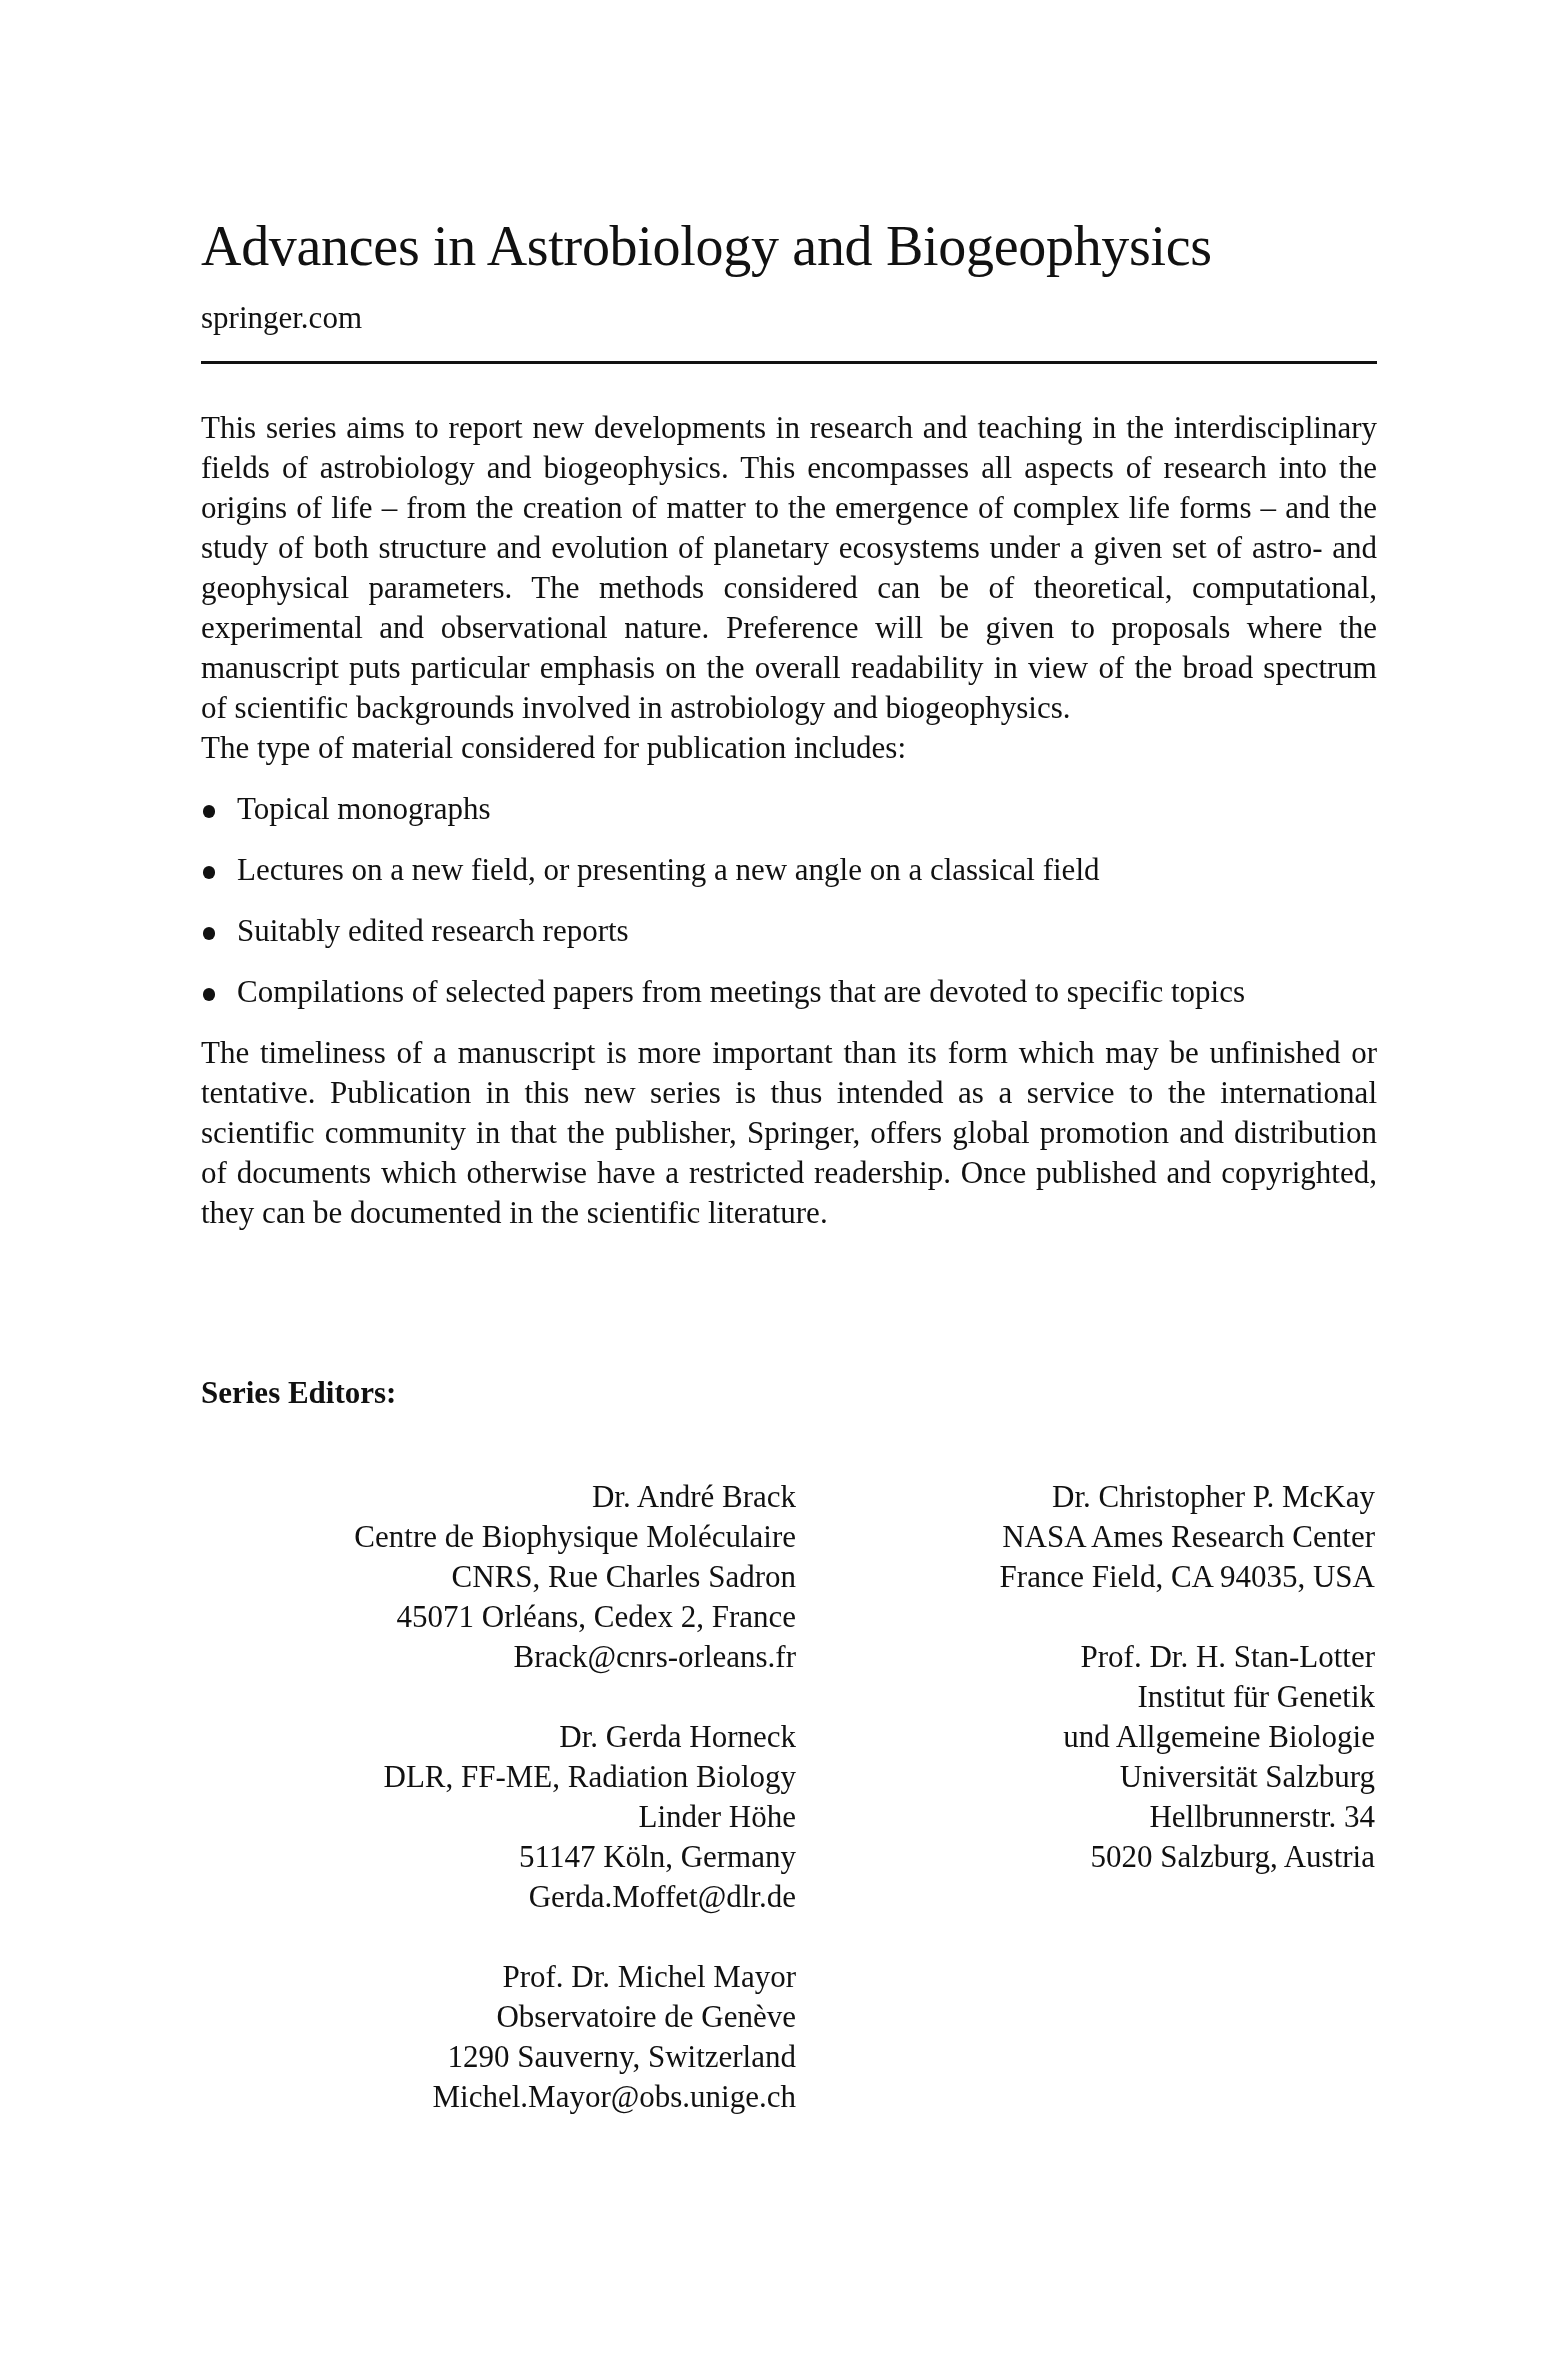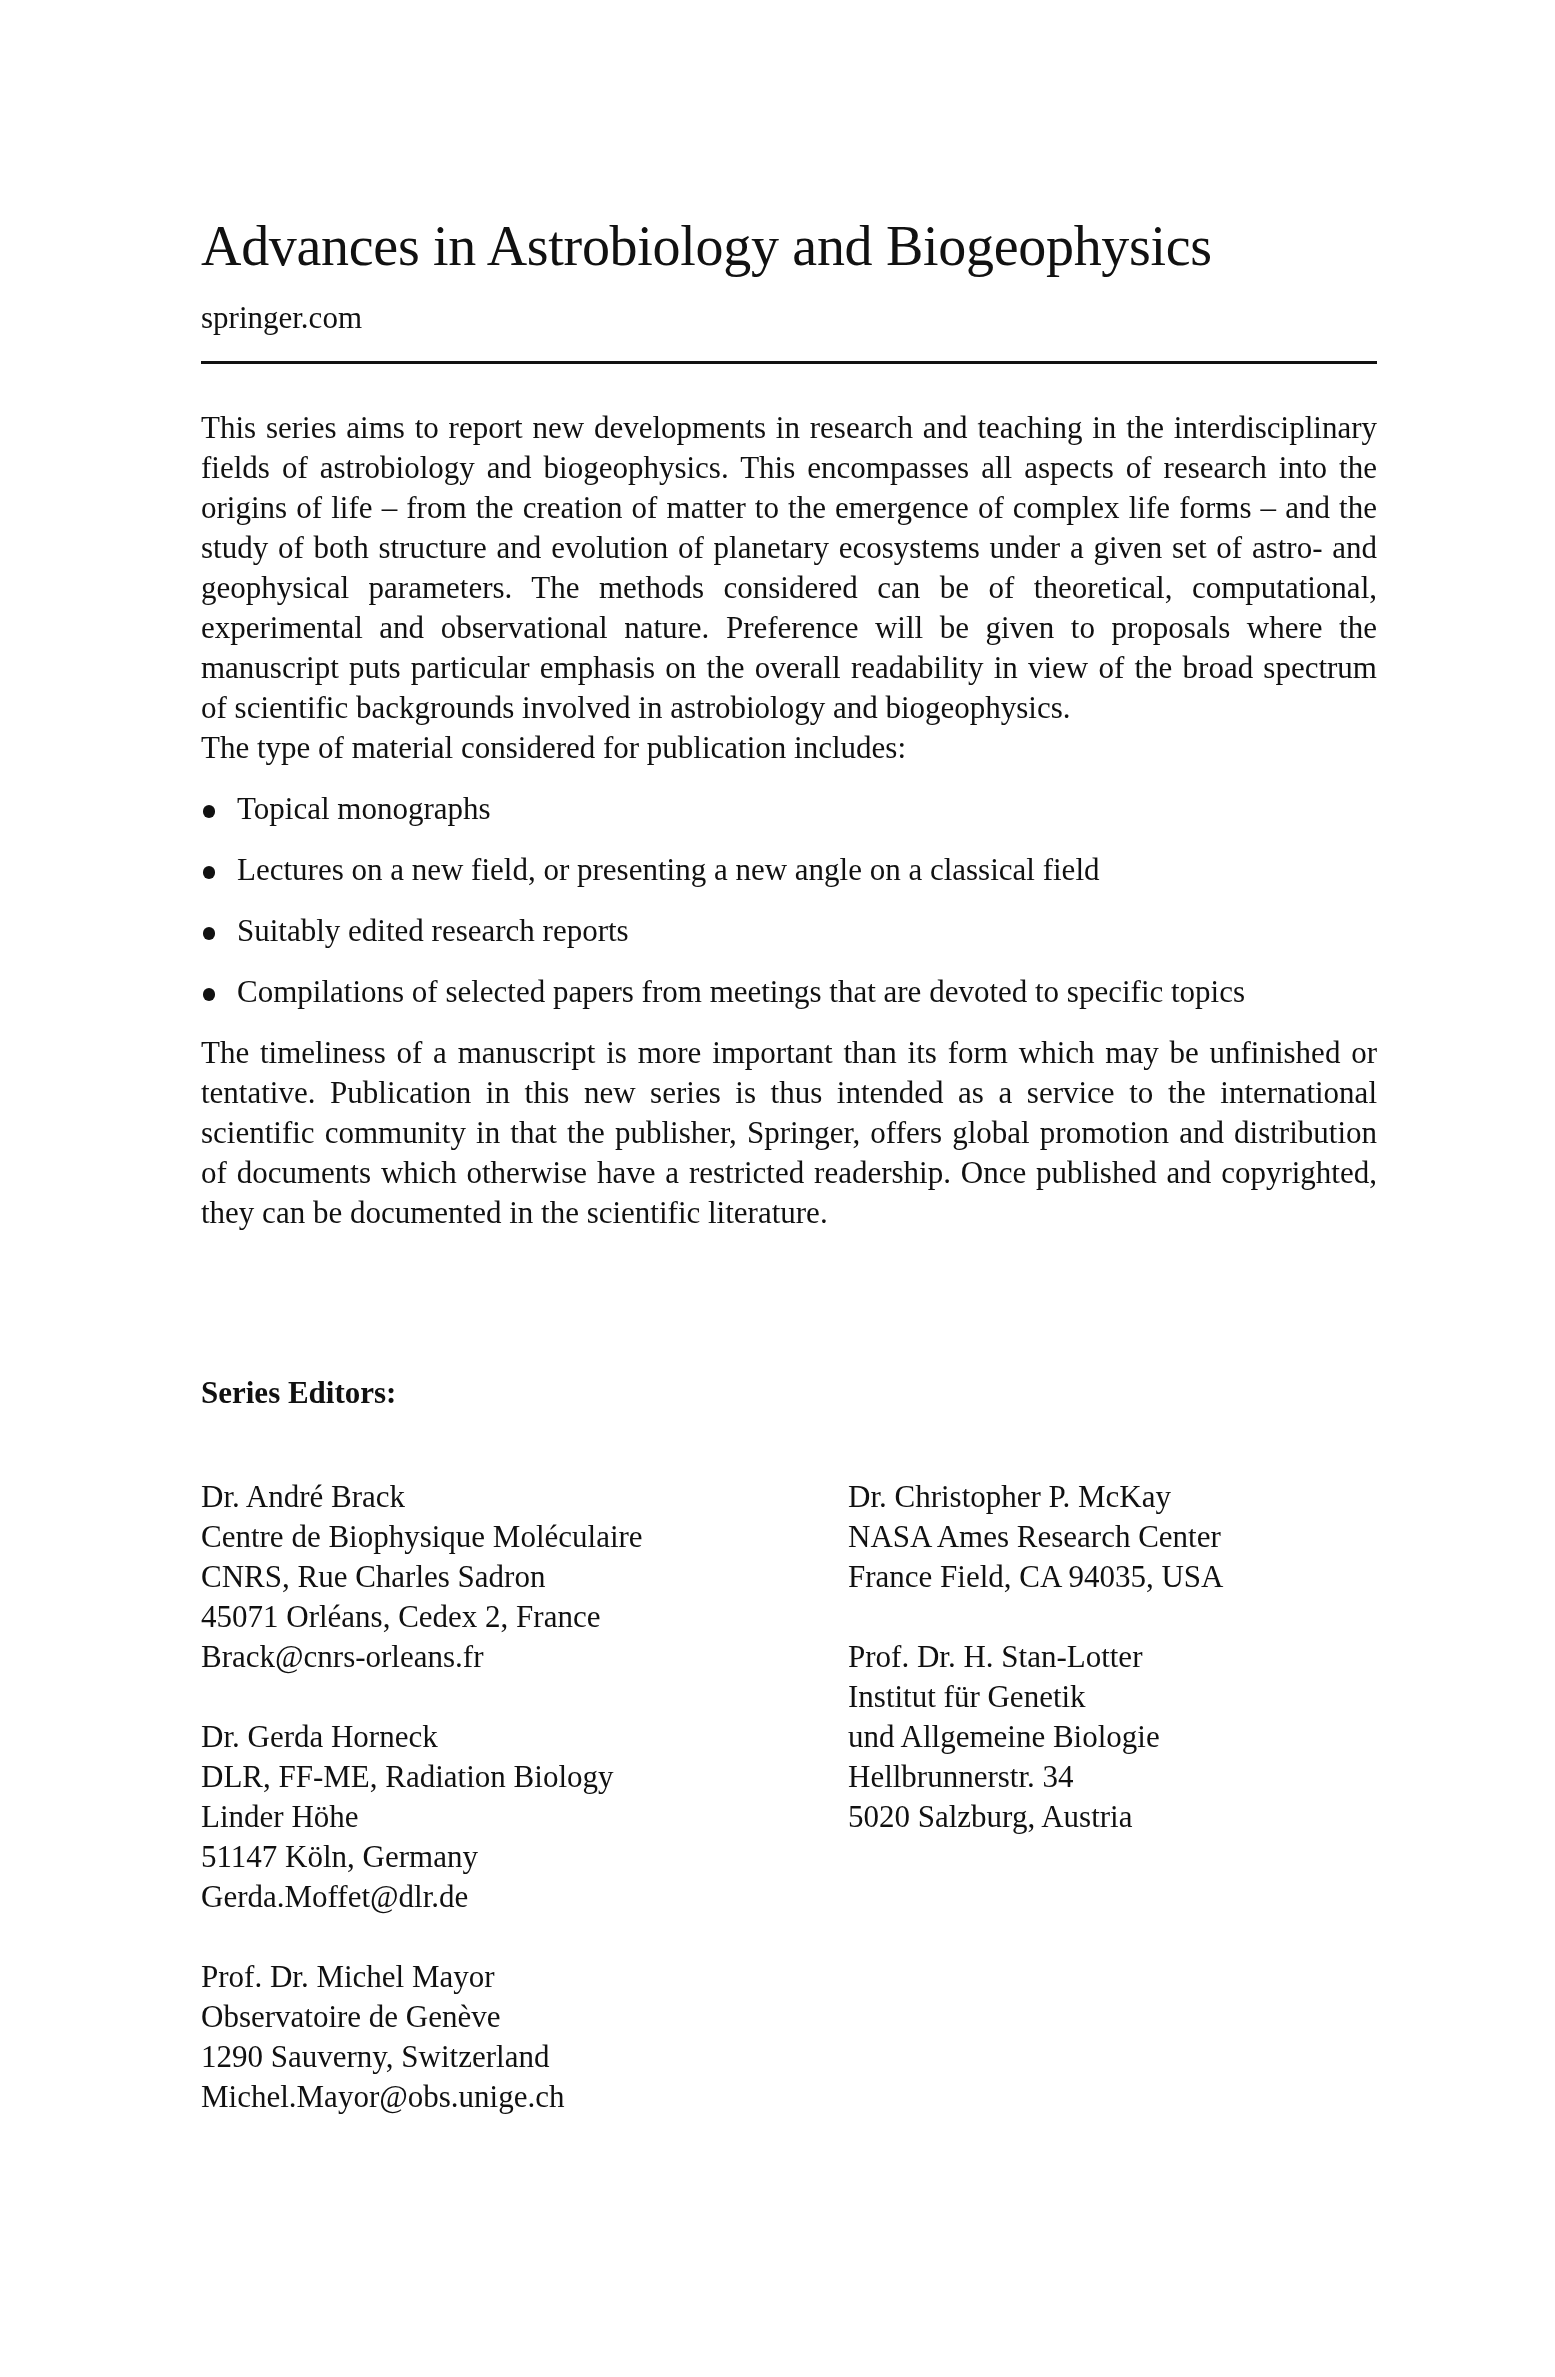--- a/index.html
+++ b/index.html
@@ -96,20 +96,21 @@
       font-size: 31px;
       line-height: 40px;
     }
     .editor-col.left { left: 0; width: 595px; }
     .editor-col.right { left: 647px; width: 527px; }
     .editor {
       margin-bottom: 40px;
     }
     .editor div {
       white-space: nowrap;
+      text-align: right;
     }
   </style>
 </head>
 <body>
 
 <div class="page">
   <h1 class="series-title">Advances in Astrobiology and Biogeophysics</h1>
   <div class="series-url">springer.com</div>
   <div class="rule"></div>
 
@@ -153,18 +154,19 @@
   <div class="editor-col right">
     <div class="editor">
       <div>Dr. Christopher P. McKay</div>
       <div>NASA Ames Research Center</div>
       <div>France Field, CA 94035, USA</div>
     </div>
     <div class="editor">
       <div>Prof. Dr. H. Stan-Lotter</div>
       <div>Institut für Genetik</div>
       <div>und Allgemeine Biologie</div>
+      <div>Universität Salzburg</div>
       <div>Hellbrunnerstr. 34</div>
       <div>5020 Salzburg, Austria</div>
     </div>
   </div>
 </div>
 
 
 </body></html>

